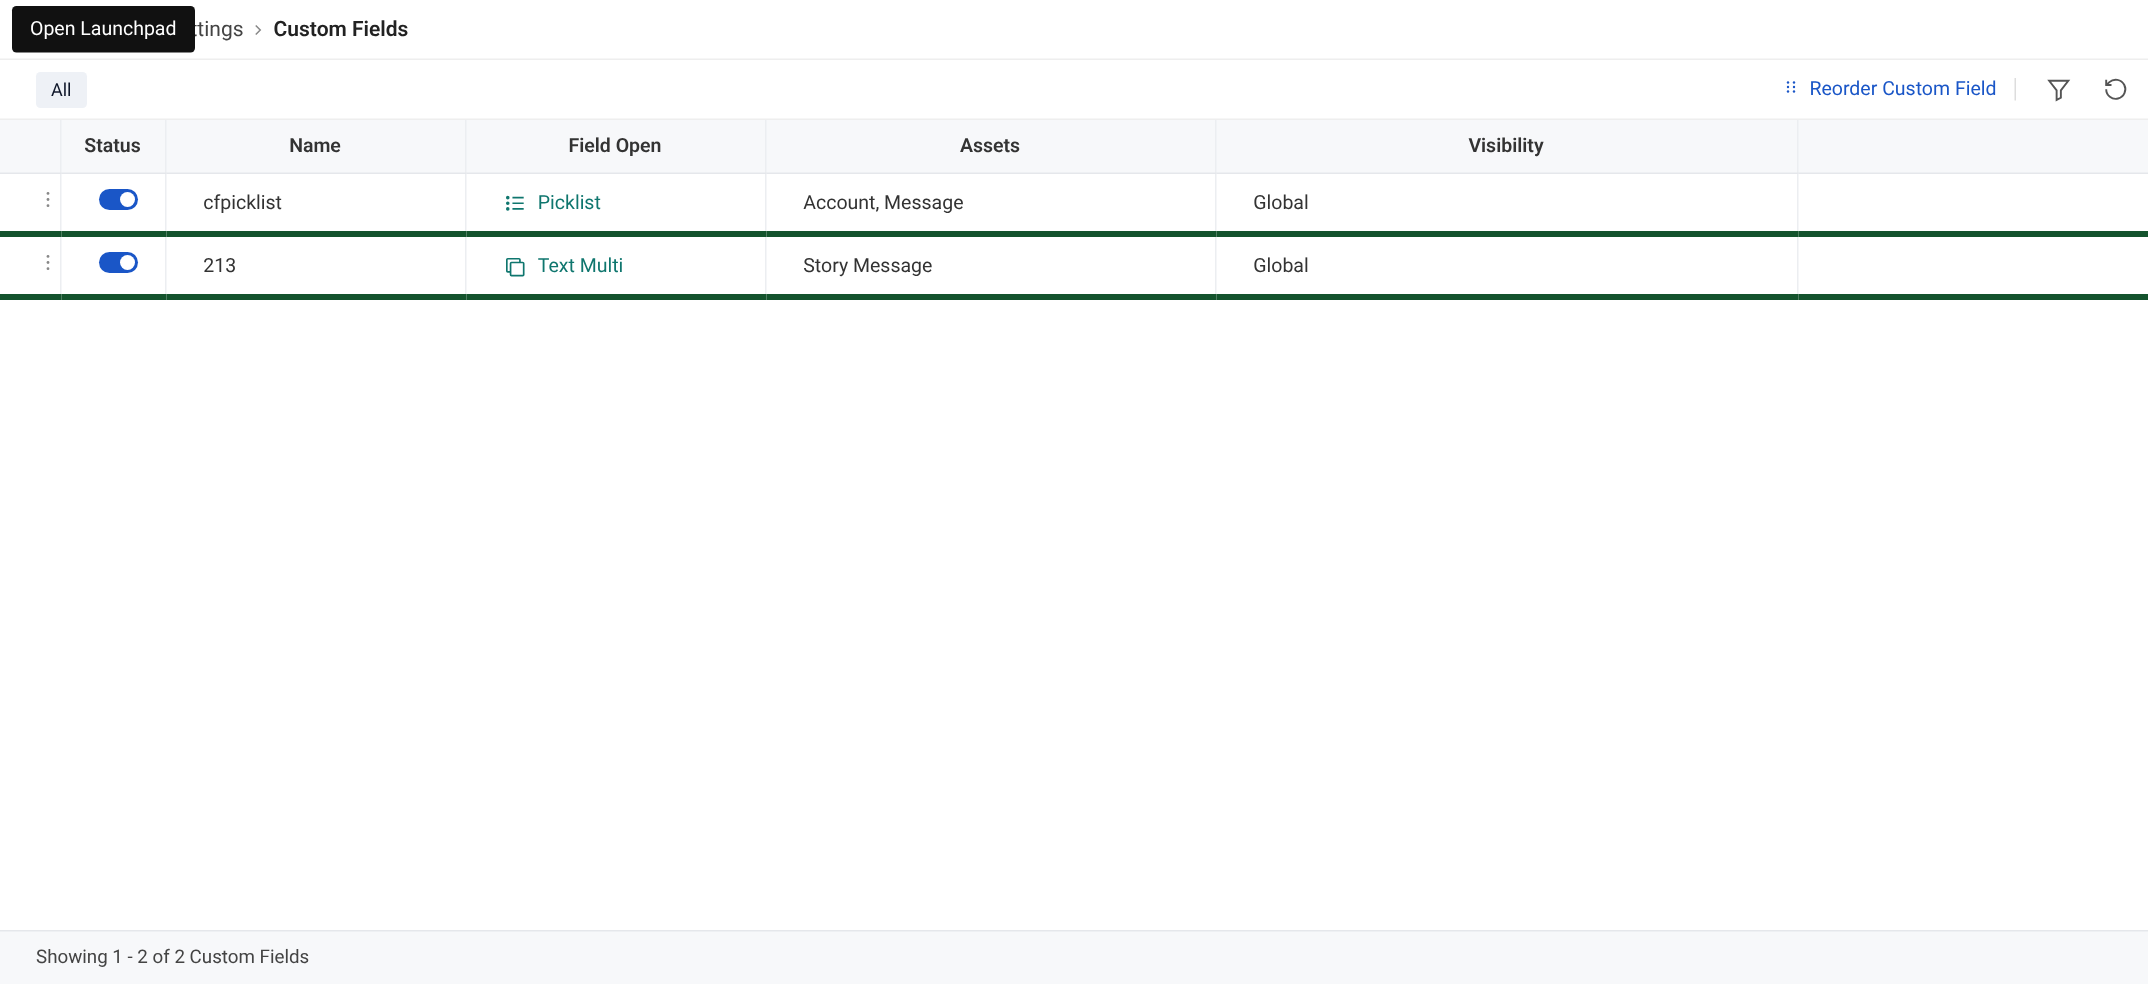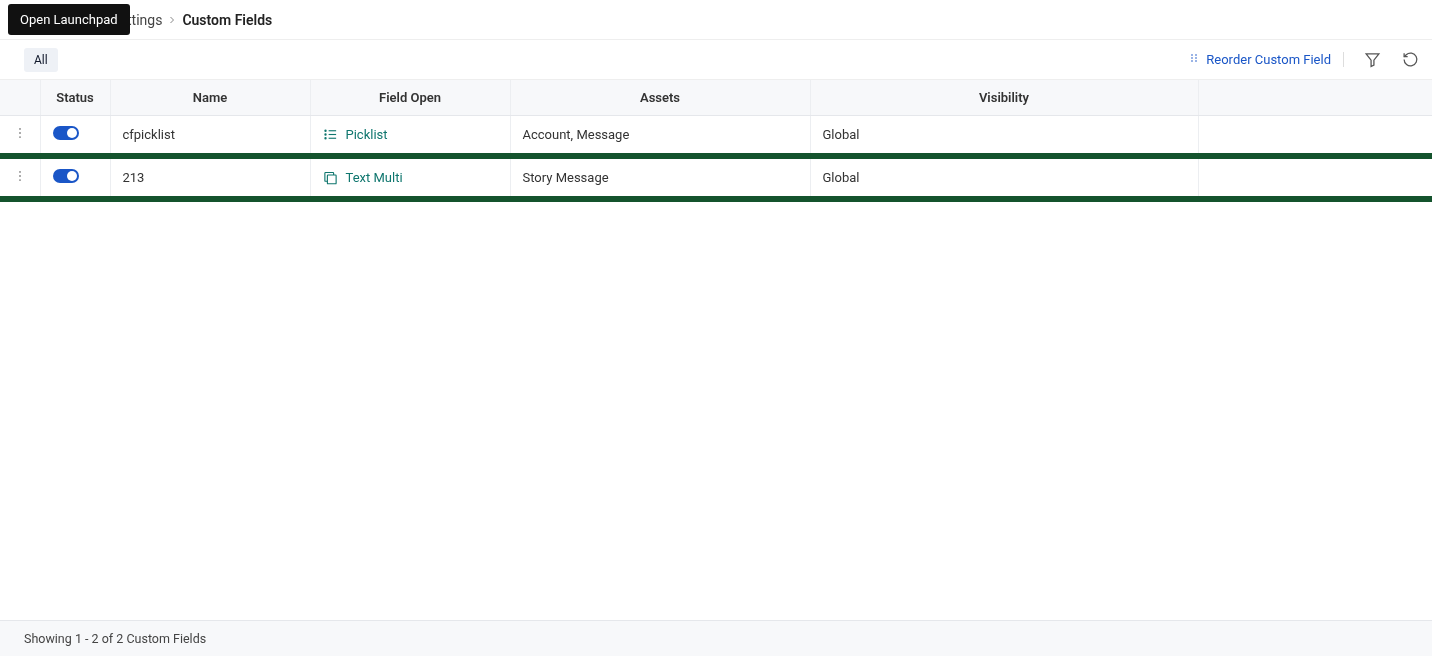--- a/index.html
+++ b/index.html
@@ -139,22 +139,22 @@
     font-size: 13px;
     font-weight: 600;
     color: #333;
     padding: 10px 12px;
     background: #f7f8fa;
     border-bottom: 1px solid #e5e7eb;
     border-right: 1px solid #eceef1;
   }
   table.data th:last-child { border-right: none; }
   table.data td {
-    padding: 10px 12px;
-    border-bottom: 6px solid #14532d;
+    padding: 10px 25px;
+    border-bottom: 4px solid #14532d;
     border-right: 1px solid #eceef1;
     font-size: 13px;
     color: #333;
     vertical-align: middle;
     height: 40px;
   }
   table.data td:last-child { border-right: none; }
   col.col-handle { width: 40px; }
   col.col-status { width: 70px; }
   col.col-name   { width: 200px; }

